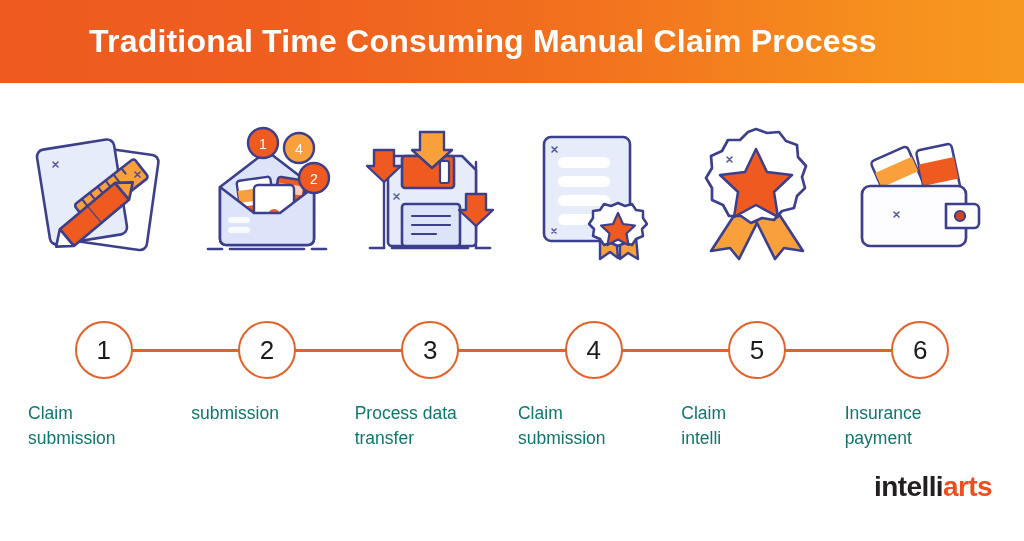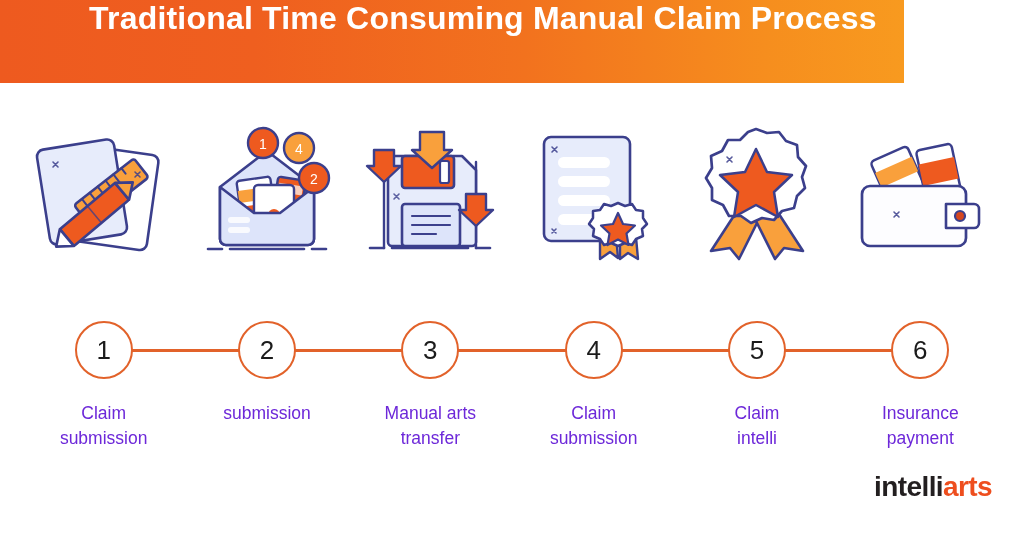--- a/index.html
+++ b/index.html
@@ -13,25 +13,25 @@
     font-family: "Liberation Sans", sans-serif;
     overflow: hidden;
     position: relative;
   }
 
   
   .header-bar {
     position: absolute;
     left: 0;
     top: 0;
-    width: 904px;
+    width: 1024px;
     height: 83px;
     background: linear-gradient(90deg, #ee5a1f 0%, #ef5f1f 28%, #f2721e 58%, #f68e1e 85%, #f89a1f 100%);
     display: flex;
-    align-items: flex-start;
+    align-items: center;
   }
   .header-title {
     color: #ffffff;
     font-size: 32px;
     font-weight: bold;
     letter-spacing: 0.2px;
     margin-left: 89px;
     white-space: nowrap;
   }
 
@@ -112,24 +112,24 @@
 
   .labels-row {
     position: absolute;
     left: 22px;
     top: 318px;
     width: 980px;
     display: flex;
   }
   .label-cell {
     flex: 1 1 0;
-    text-align: center;
+    text-align: left;
     font-size: 17.5px;
     line-height: 1.45;
-    color: #6d28d9;
+    color: #0f766e;
     padding: 0 6px;
     box-sizing: border-box;
   }
 
   
   .logo {
     position: absolute;
     right: 32px;
     bottom: 40px;
     font-size: 28px;
@@ -362,21 +362,21 @@
 
   <div class="labels-row">
     <div class="label-cell">
       <div>Claim</div>
       <div>submission</div>
     </div>
     <div class="label-cell">
       <div>submission</div>
     </div>
     <div class="label-cell">
-      <div>Manual arts</div>
+      <div>Process data</div>
       <div>transfer</div>
     </div>
     <div class="label-cell">
       <div>Claim</div>
       <div>submission</div>
     </div>
     <div class="label-cell">
       <div>Claim</div>
       <div>intelli</div>
     </div>

